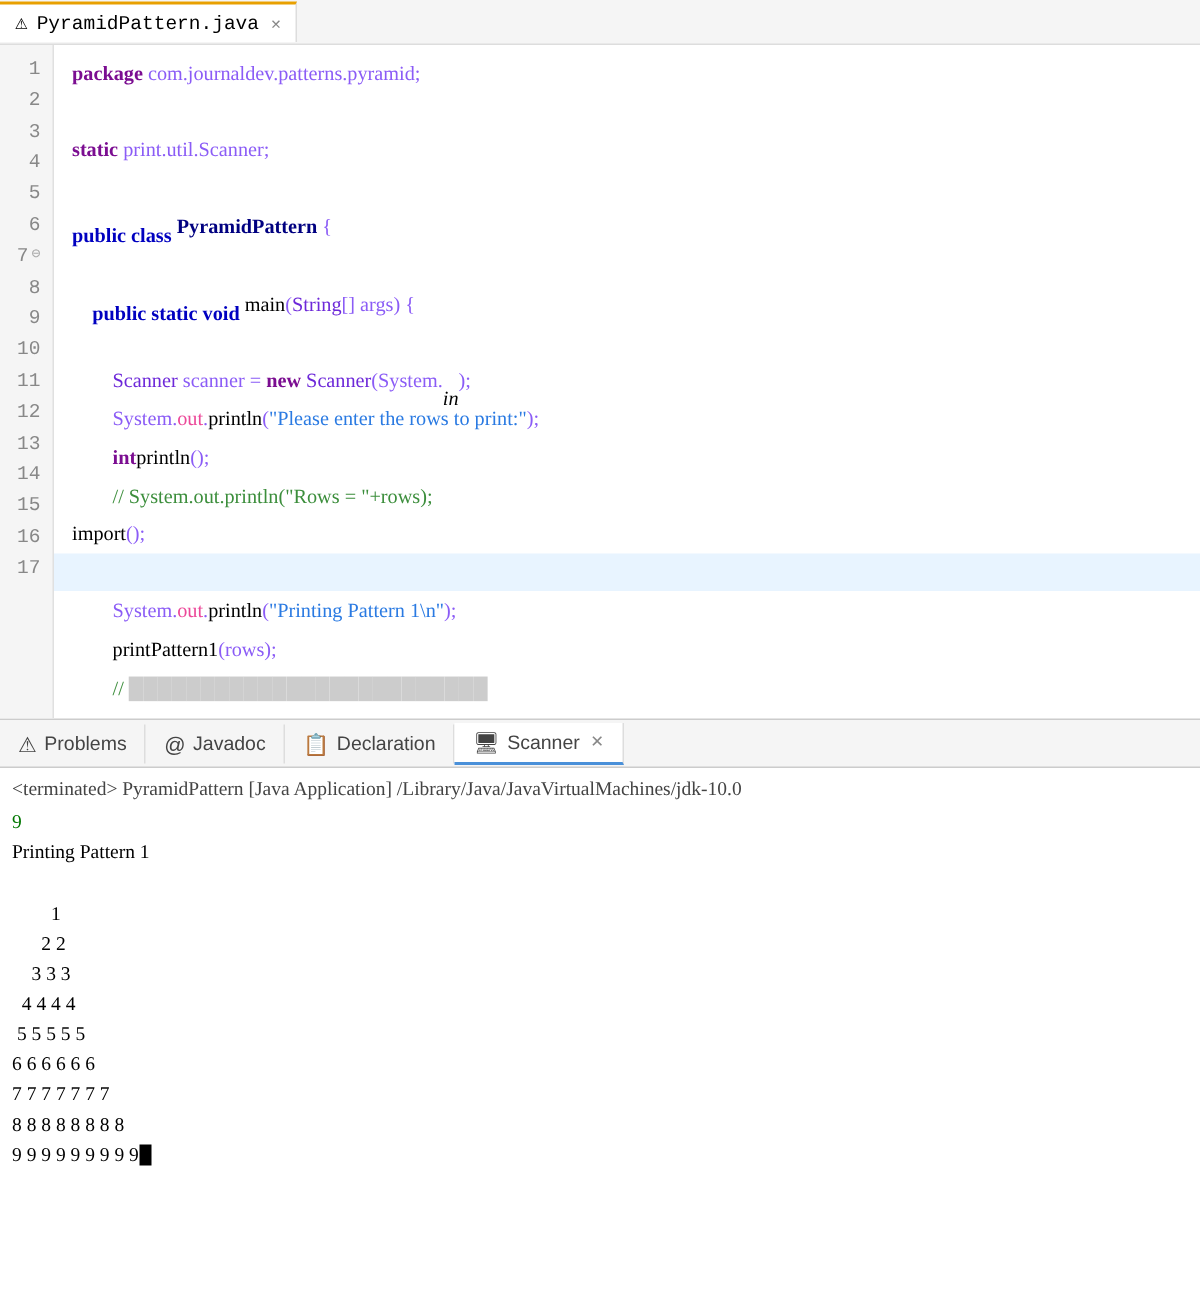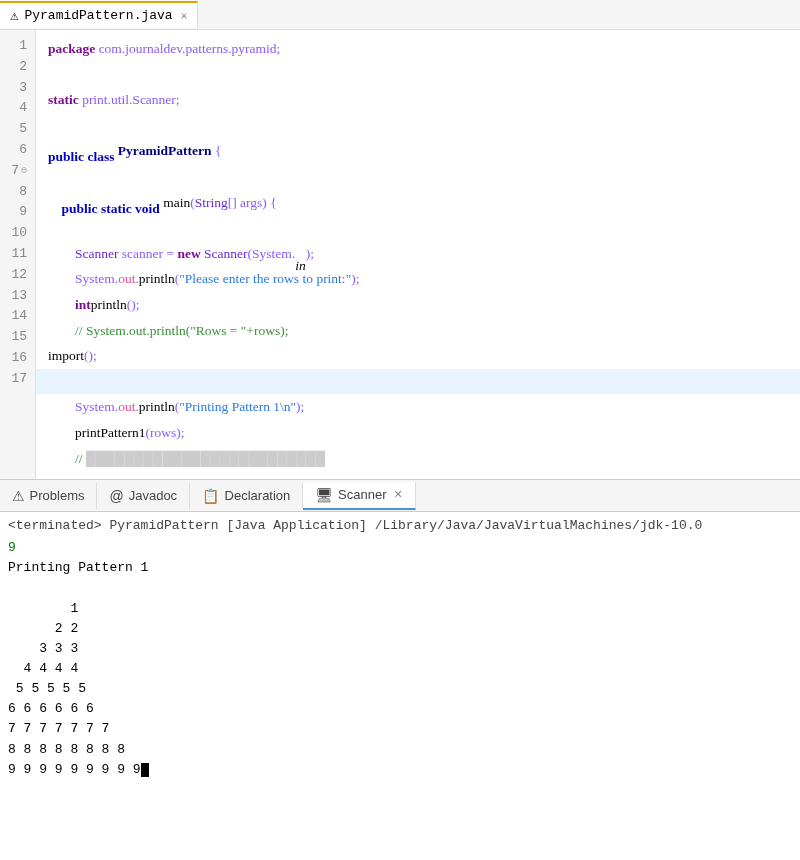--- a/index.html
+++ b/index.html
@@ -163,21 +163,21 @@
     }
 
     
     .console {
       background: #ffffff;
       flex: 1;
       overflow: hidden;
       padding: 4px 8px;
       font-size: 13px;
       line-height: 1.55;
-      font-family: Liberation Mono, monospace;
+      font-family: Liberation Serif, serif;
       color: #000000;
     }
 
     .console-terminated {
       color: #444;
       font-size: 13px;
       margin-bottom: 2px;
     }
 
     .console-output {

